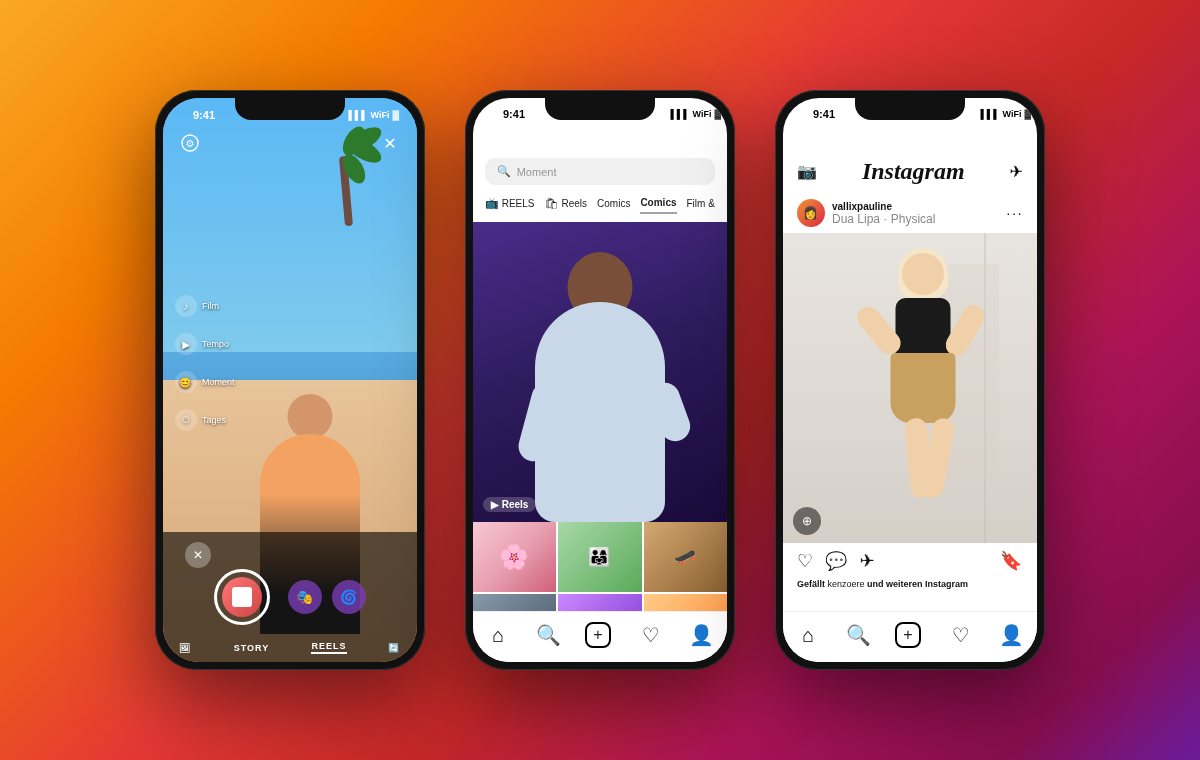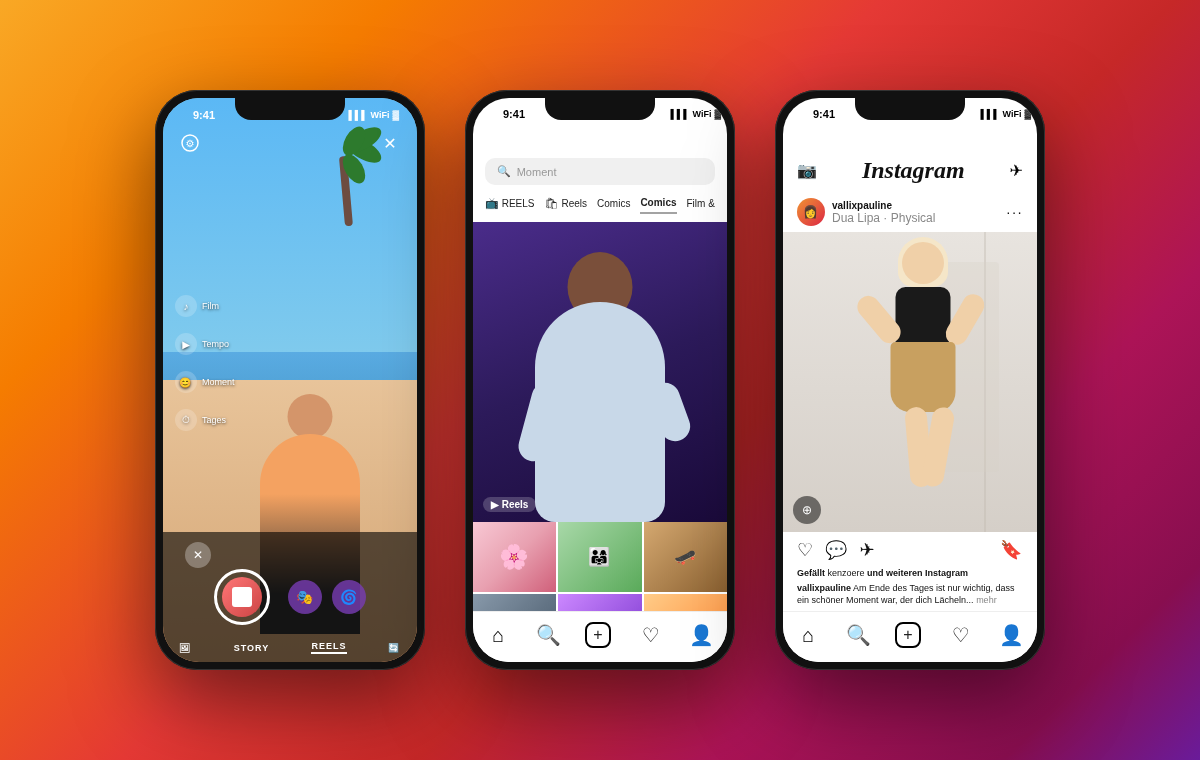--- a/index.html
+++ b/index.html
@@ -932,25 +932,20 @@
         </div>
         <span class="action-save">🔖</span>
       </div>
 
       <div class="post-likes">
         <span>Gefällt</span>
         <span style="font-weight:400;margin-top:40px;">kenzoere</span>
         <span>und weiteren Instagram</span>
       </div>
 
-      <div class="post-caption">
-        <span class="username">vallixpauline</span>
-        <span>Am Ende des Tages ist nur wichtig, dass ein schöner Moment war, der dich Lächeln...</span>
-        <span class="more">mehr</span>
-      </div>
 
       <div class="ph2-bottom-nav" style="margin-top:auto;">
         <div class="nav-icon active">⌂</div>
         <div class="nav-icon">🔍</div>
         <div class="nav-icon">
           <div style="width:26px;height:26px;border:2px solid #000;border-radius:8px;display:flex;align-items:center;justify-content:center;font-size:16px;font-weight:300;">+</div>
         </div>
         <div class="nav-icon">♡</div>
         <div class="nav-icon">👤</div>
       </div>

